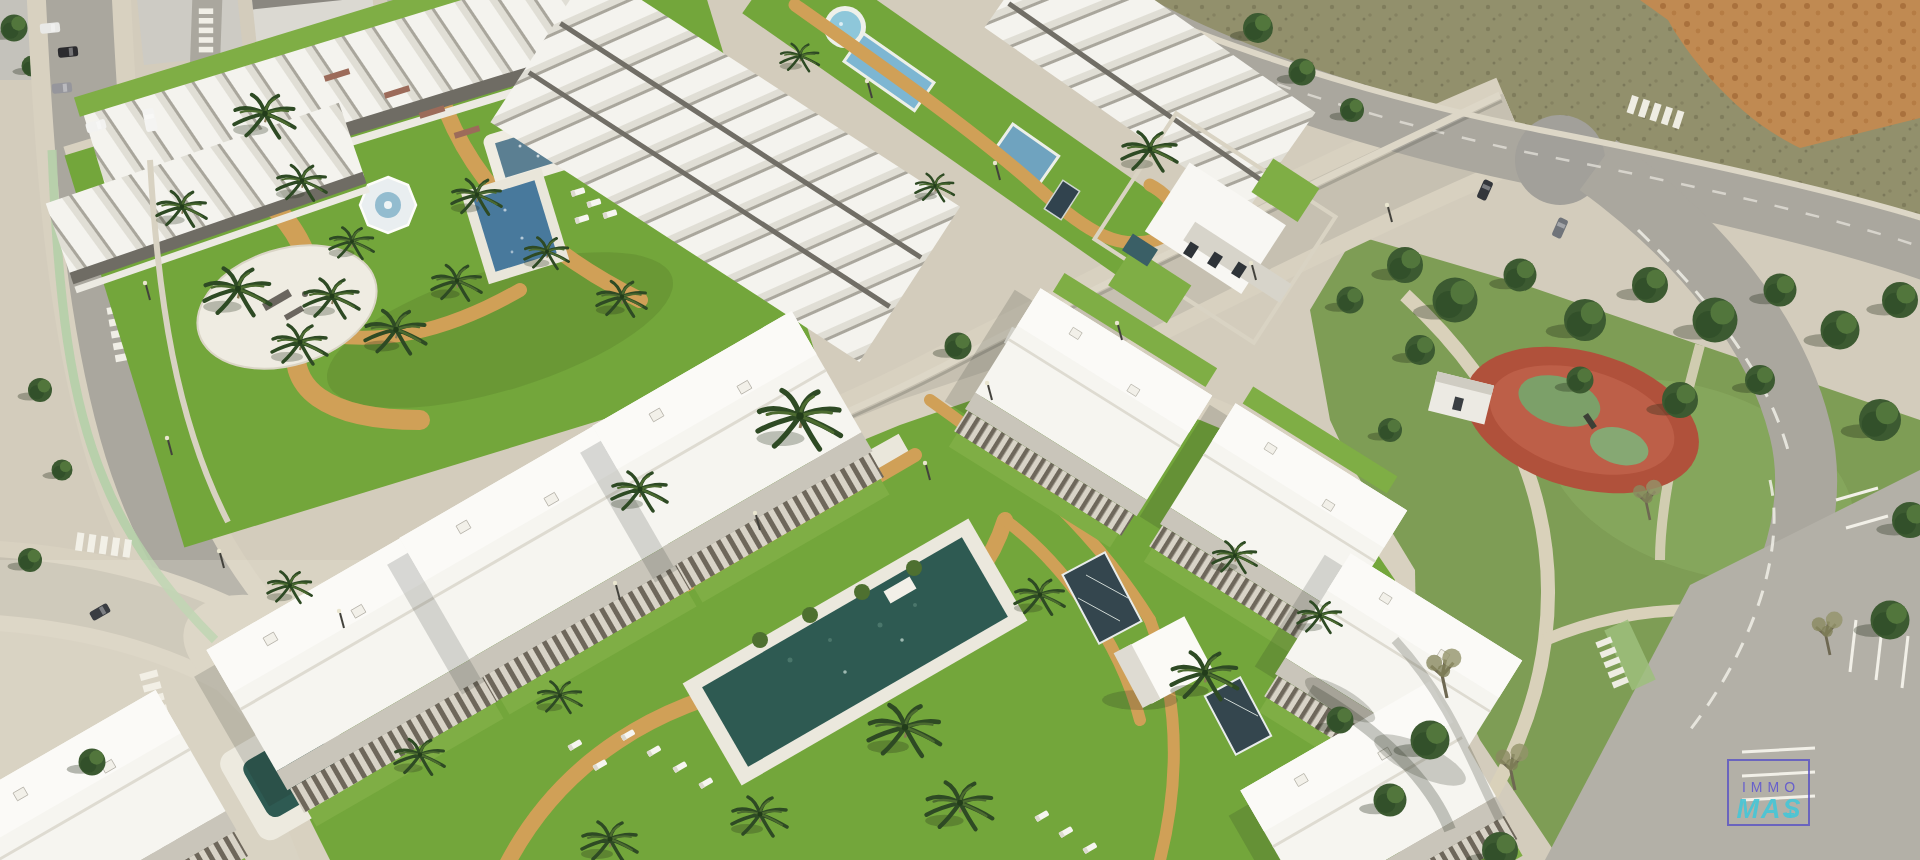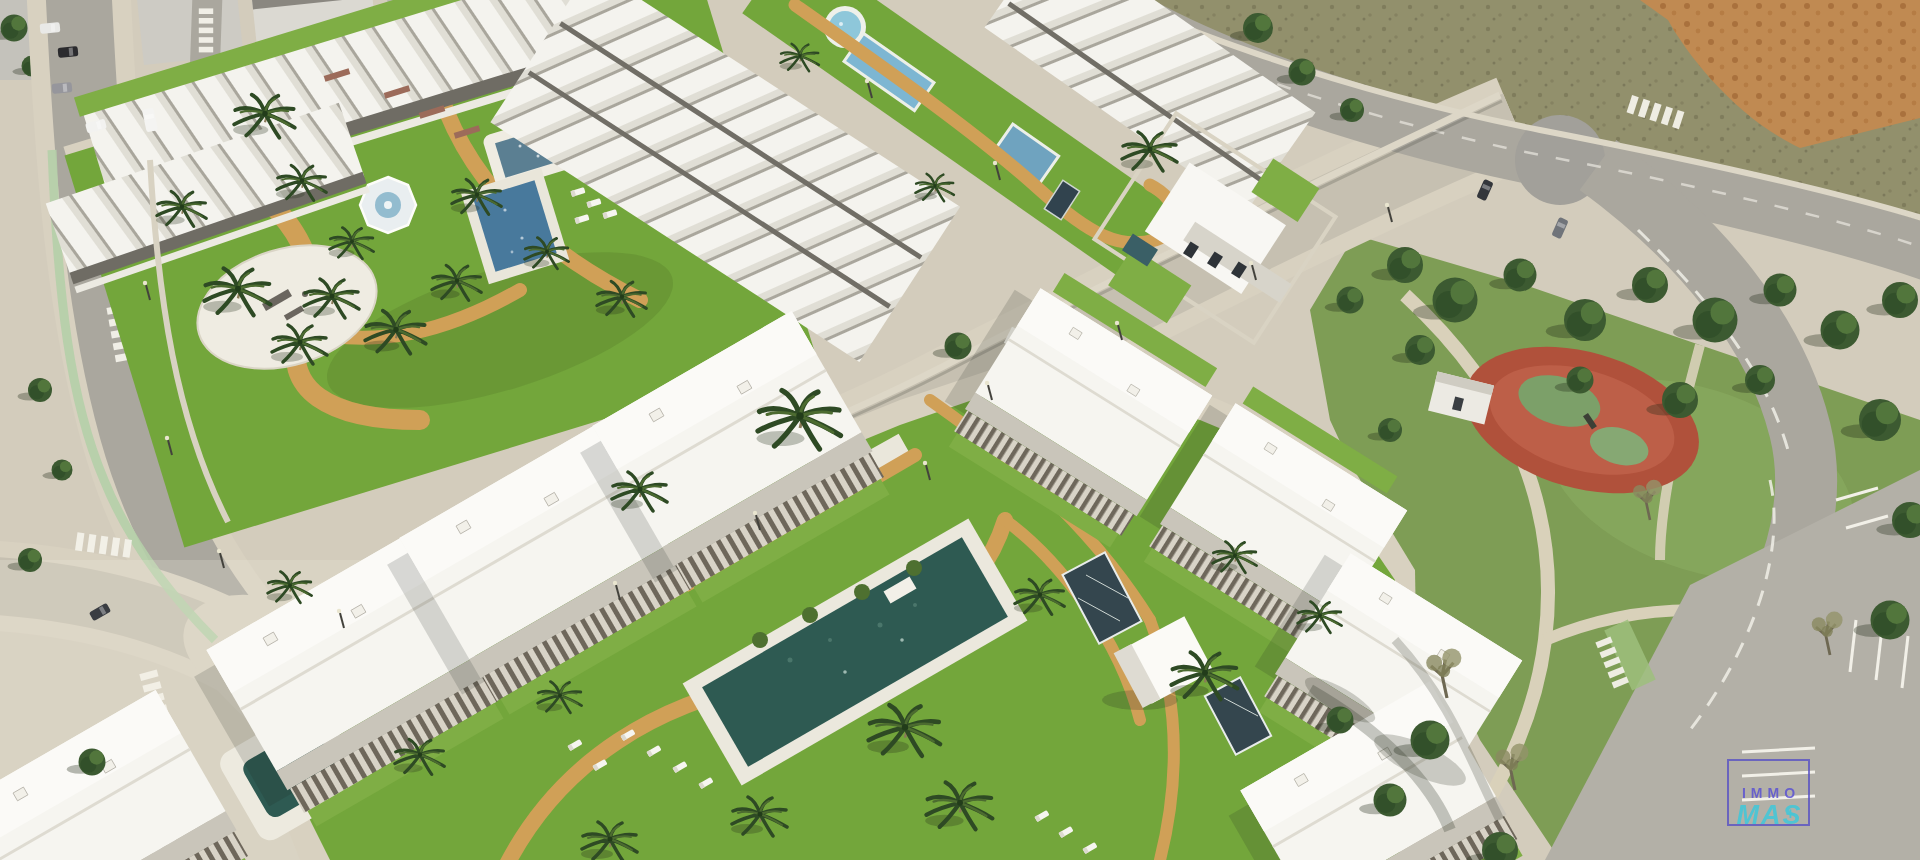--- a/index.html
+++ b/index.html
@@ -21,21 +21,21 @@
   .c-poollight{fill:var(--pool-light)} .c-water{fill:var(--water-blue)} .c-dirt{fill:var(--dirt-olive)}
   .c-mound{fill:var(--dirt-orange)} .c-sand{fill:var(--sidewalk)}
   .c-red{fill:var(--playground-red)} .c-pgreen{fill:var(--playground-green)}
   .s-path{stroke:var(--path-orange);fill:none;stroke-linecap:round}
   .s-roadA{stroke:var(--road-gray);fill:none}
   .s-roadS{stroke:var(--road-sand);fill:none}
   .s-walk{stroke:var(--sidewalk);fill:none}
   .watermark{position:absolute;left:1727px;top:759px;width:83px;height:67px;
     border:2px solid rgba(86,78,196,.78);box-sizing:border-box;display:flex;
     flex-direction:column;align-items:center;pointer-events:none;}
-  .wm-immo{margin-top:25px;font-size:14px;font-weight:700;letter-spacing:5px;
+  .wm-immo{margin-top:19px;font-size:14px;font-weight:400;letter-spacing:5px;
     text-indent:5px;color:var(--watermark-purple);opacity:.85;line-height:1;}
   .wm-mas{position:relative;font-size:27px;font-weight:800;letter-spacing:2px;
     text-indent:2px;color:var(--watermark-cyan);opacity:.92;line-height:1;margin-top:2px;font-style:italic;}
   .wm-plus{position:absolute;right:13px;bottom:2px;font-size:16px;font-weight:900;
     color:var(--watermark-cyan);opacity:.95;line-height:1;}
 </style>
 </head>
 <body>
 
 <div class="stage">

